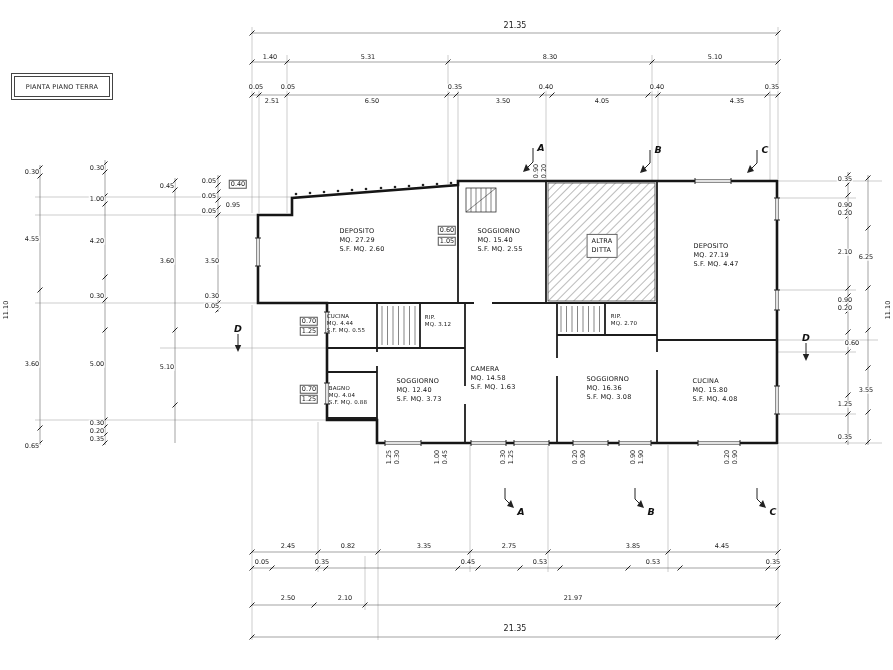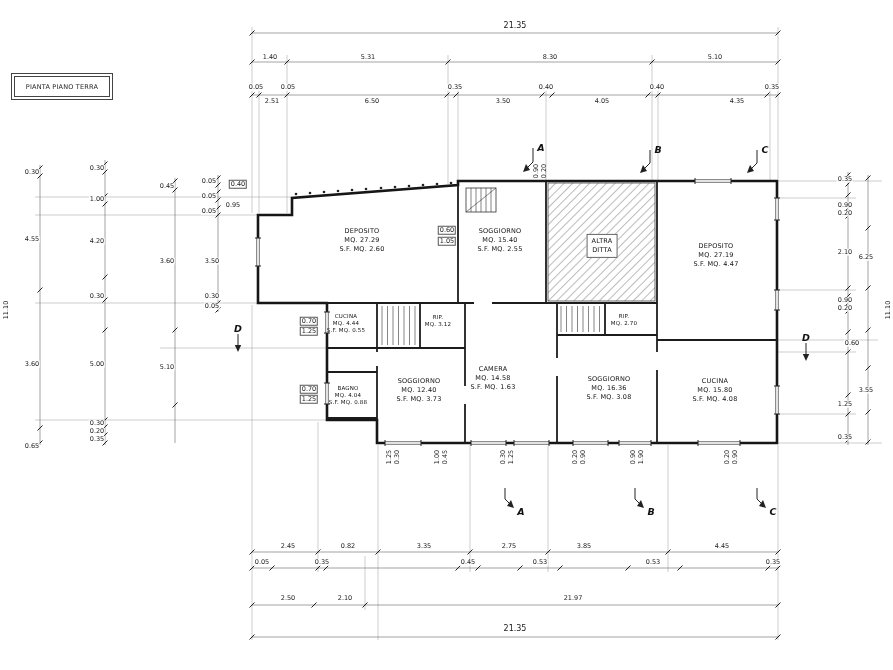--- a/index.html
+++ b/index.html
@@ -9,21 +9,21 @@
   }
   .plan svg{position:absolute;left:0;top:0;}
   .dim{
     position:absolute;font-size:6.5px;line-height:1;white-space:nowrap;
     transform:translate(-50%,-50%);background:rgba(255,255,255,.85);padding:0 1px;color:#1a1a1a;
   }
   .dim.v{transform:translate(-50%,-50%) rotate(-90deg);background:transparent;}
   .dim.big{font-size:8px;}
   .dim.boxed{border:0.7px solid #555;background:#fff;}
   .room{
-    position:absolute;transform:translate(-50%,-50%);text-align:center;
+    position:absolute;transform:translate(-50%,-50%);
     font-size:6.5px;line-height:1.4;color:#111;letter-spacing:.2px;white-space:nowrap;
   }
   .room.small{font-size:5.5px;line-height:1.3;}
   .room.chip{background:#fff;padding:2px 4px;border:0.7px solid #666;}
   .marker{
     position:absolute;font-size:9.5px;font-weight:bold;font-style:italic;
     transform:translate(-50%,-50%);color:#111;
   }
   .titlebox{
     position:absolute;left:14px;top:76px;width:94px;height:19px;
@@ -358,21 +358,21 @@
     <span class="dim" style="left:866px;top:257px">6.25</span>
     <span class="dim" style="left:866px;top:390px">3.55</span>
     <span class="dim v" style="left:888px;top:310px">11.10</span>
   </div>
 
   <div>
     <span class="dim" style="left:288px;top:546px">2.45</span>
     <span class="dim" style="left:348px;top:546px">0.82</span>
     <span class="dim" style="left:424px;top:546px">3.35</span>
     <span class="dim" style="left:509px;top:546px">2.75</span>
-    <span class="dim" style="left:584px;top:546px">3.85</span>
+    <span class="dim" style="left:633px;top:546px">3.85</span>
     <span class="dim" style="left:722px;top:546px">4.45</span>
     <span class="dim" style="left:262px;top:562px">0.05</span>
     <span class="dim" style="left:322px;top:562px">0.35</span>
     <span class="dim" style="left:468px;top:562px">0.45</span>
     <span class="dim" style="left:540px;top:562px">0.53</span>
     <span class="dim" style="left:653px;top:562px">0.53</span>
     <span class="dim" style="left:773px;top:562px">0.35</span>
     <span class="dim" style="left:288px;top:598px">2.50</span>
     <span class="dim" style="left:345px;top:598px">2.10</span>
     <span class="dim" style="left:573px;top:598px">21.97</span>

